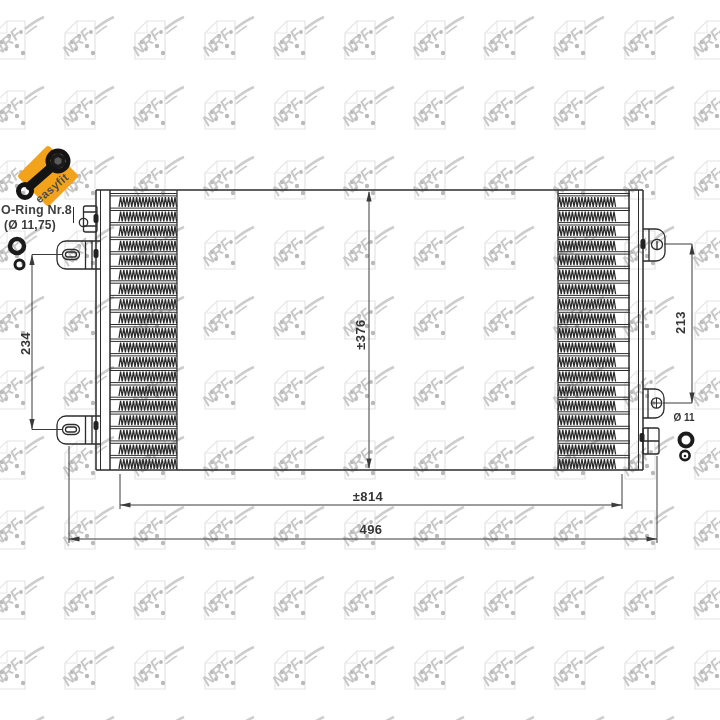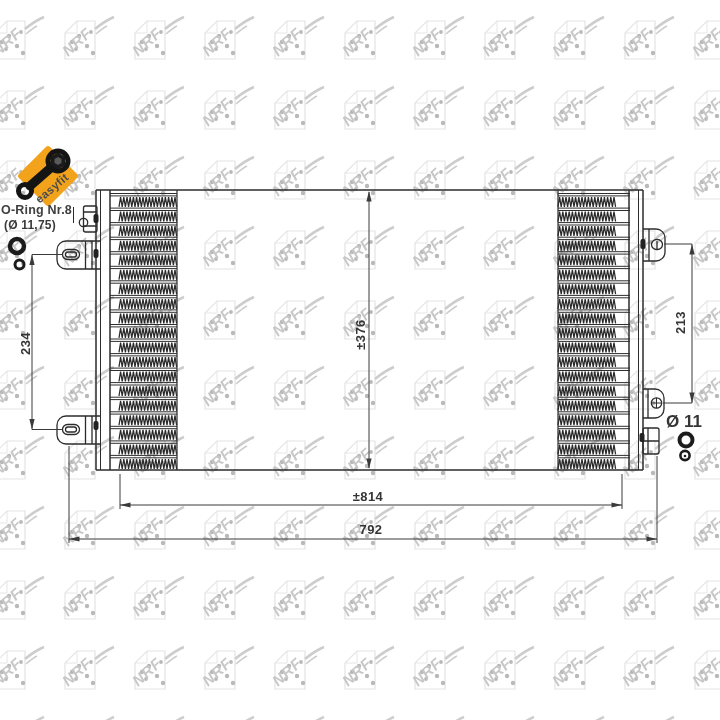--- a/index.html
+++ b/index.html
@@ -4,21 +4,21 @@
 <style>
   html,body{margin:0;padding:0;background:#ffffff;}
   .canvas{position:relative;width:720px;height:720px;background:#ffffff;overflow:hidden;
           font-family:"Liberation Sans",sans-serif;color:#2f2f2f;}
   .layer{position:absolute;left:0;top:0;width:720px;height:720px;}
   .label{position:absolute;white-space:nowrap;color:#353535;}
   .dim{font-weight:bold;font-size:13px;letter-spacing:.4px;text-align:center;width:60px;}
   .rot{transform:rotate(-90deg);transform-origin:center;}
   .oring-name{font-weight:bold;font-size:12.5px;letter-spacing:.2px;color:#404040;}
   .oring-size{font-weight:bold;font-size:12px;letter-spacing:.2px;color:#3a3a3a;}
-  .port-dim{font-weight:bold;font-size:17px;width:60px;text-align:center;}
+  .port-dim{font-weight:bold;font-size:10px;width:60px;text-align:center;}
   
   .badge{position:absolute;left:12px;top:140px;width:70px;height:70px;}
   .badge .square{position:absolute;left:14px;top:14px;width:44px;height:44px;
                  background:#F2A31B;transform:rotate(45deg);border-radius:3px;}
   .badge .txt{position:absolute;left:13px;top:42px;width:54px;text-align:center;
               font-weight:bold;font-size:11.5px;color:#4b4b4b;letter-spacing:.4px;
               transform:rotate(-40deg);transform-origin:center;}
   .wmtext{font-family:"Liberation Sans",sans-serif;font-weight:bold;font-style:italic;
           font-size:15px;fill:#c7c7c7;letter-spacing:1px;}
 </style>
@@ -301,14 +301,14 @@
   </div>
 
   <div class="label oring-name" style="left:1px;top:203px;">O-Ring Nr.8</div>
   <div class="label oring-size" style="left:4px;top:218px;">(Ø 11,75)</div>
 
   <div class="label dim rot" style="left:-5px;top:336px;">234</div>
   <div class="label dim rot" style="left:330px;top:327px;">±376</div>
   <div class="label dim rot" style="left:650px;top:315px;">213</div>
   <div class="label port-dim" style="left:654px;top:412px;">Ø 11</div>
   <div class="label dim" style="left:338px;top:489px;">±814</div>
-  <div class="label dim" style="left:341px;top:522px;">792</div>
+  <div class="label dim" style="left:341px;top:522px;">496</div>
 </div>
 
 </body></html>

